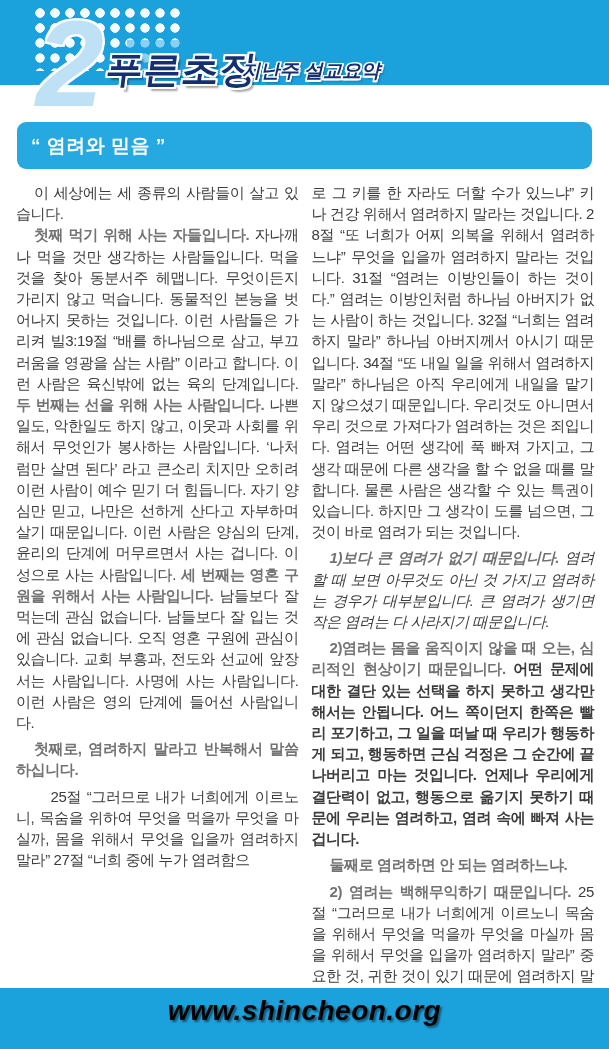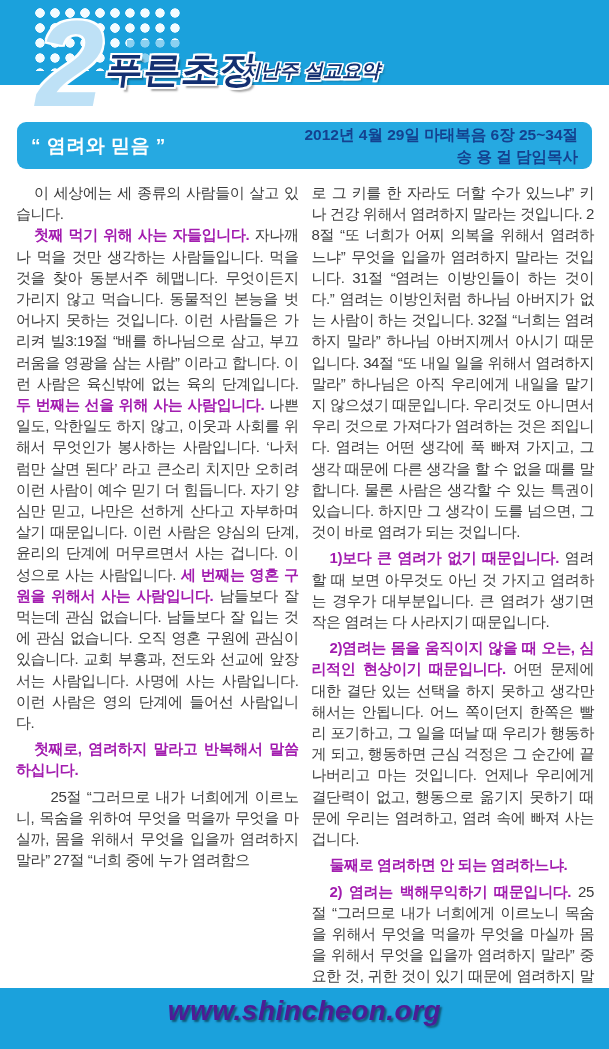--- a/index.html
+++ b/index.html
@@ -46,64 +46,60 @@
   .body-area{
     position:absolute;left:16px;top:182px;width:578px;height:800px;
     display:flex;gap:13px;
   }
   .col{
     width:283px;font-size:15px;line-height:21.2px;text-align:justify;
     color:var(--body-text,#3C3C3C);letter-spacing:-0.4px;word-break:break-all;
   }
   .col p{margin:0;}
   .col p.gap{margin-top:5px;}
-  .col b{color:#a21caf;}
+  .col b{color:#737373;}
   
   .footer-bar{
     position:absolute;left:0;top:988px;width:609px;height:61px;
     background:var(--header-blue,#1BA1DC);display:flex;justify-content:center;align-items:flex-start;
   }
   .website-url{
-    margin-top:7px;font-size:28px;font-weight:bold;font-style:italic;color:#4c1d95;
+    margin-top:7px;font-size:28px;font-weight:bold;font-style:italic;color:#000000;
     text-shadow:2px 2px 2px rgba(0,0,0,0.45);letter-spacing:0.5px;
   }
 </style>
 </head>
 <body>
 
 <div class="page">
 
   <div class="header-band">
     <div class="dots-base"></div>
     <div class="dots-white-a"></div>
     <div class="dots-white-b"></div>
   </div>
   <div class="issue-number">2</div>
   <div class="masthead-title">푸른초장</div>
   <div class="masthead-tagline">지난주 설교요약</div>
 
   <div class="title-bar">
     <div class="sermon-title">“ 염려와 믿음 ”</div>
-    <div class="sermon-meta">
-      <div>2012년 4월 29일 마태복음 6장 25~34절</div>
-      <div>송 용 걸 담임목사</div>
-    </div>
   </div>
 
   <div class="body-area">
     <div class="col">
         <p style="text-indent: 1.2em;"><span>이 세상에는 세 종류의 사람들이 살고 있습니다.</span></p>
         <p style="text-indent: 1.2em;"><b>첫째 먹기 위해 사는 자들입니다. </b><span>자나깨나 먹을 것만 생각하는 사람들입니다. 먹을 것을 찾아 동분서주 헤맵니다. 무엇이든지 가리지 않고 먹습니다. 동물적인 본능을 벗어나지 못하는 것입니다. 이런 사람들은 가리켜 빌3:19절 “배를 하나님으로 삼고, 부끄러움을 영광을 삼는 사람” 이라고 합니다. 이런 사람은 육신밖에 없는 육의 단계입니다. </span><b>두 번째는 선을 위해 사는 사람입니다. </b><span>나쁜일도, 악한일도 하지 않고, 이웃과 사회를 위해서 무엇인가 봉사하는 사람입니다. ‘나처럼만 살면 된다’ 라고 큰소리 치지만 오히려 이런 사람이 예수 믿기 더 힘듭니다. 자기 양심만 믿고, 나만은 선하게 산다고 자부하며 살기 때문입니다. 이런 사람은 양심의 단계, 윤리의 단계에 머무르면서 사는 겁니다. 이성으로 사는 사람입니다. </span><b>세 번째는 영혼 구원을 위해서 사는 사람입니다. </b><span>남들보다 잘 먹는데 관심 없습니다. 남들보다 잘 입는 것에 관심 없습니다. 오직 영혼 구원에 관심이 있습니다. 교회 부흥과, 전도와 선교에 앞장서는 사람입니다. 사명에 사는 사람입니다. 이런 사람은 영의 단계에 들어선 사람입니다.</span></p>
         <p class="gap" style="text-indent: 1.2em;"><b>첫째로, 염려하지 말라고 반복해서 말씀하십니다.</b></p>
         <p class="gap" style="text-indent: 2.3em;"><span>25절 “그러므로 내가 너희에게 이르노니, 목숨을 위하여 무엇을 먹을까 무엇을 마실까, 몸을 위해서 무엇을 입을까 염려하지 말라” 27절 “너희 중에 누가 염려함으</span></p>
       </div>
     <div class="col">
         <p style="text-indent: 0em;"><span>로 그 키를 한 자라도 더할 수가 있느냐” 키나 건강 위해서 염려하지 말라는 것입니다. 28절 “또 너희가 어찌 의복을 위해서 염려하느냐” 무엇을 입을까 염려하지 말라는 것입니다. 31절 “염려는 이방인들이 하는 것이다.” 염려는 이방인처럼 하나님 아버지가 없는 사람이 하는 것입니다.  32절 “너희는 염려하지 말라” 하나님 아버지께서 아시기 때문입니다. 34절 “또 내일 일을 위해서 염려하지 말라” 하나님은 아직 우리에게 내일을 맡기지 않으셨기 때문입니다. 우리것도 아니면서 우리 것으로 가져다가 염려하는 것은 죄입니다. 염려는 어떤 생각에 푹 빠져 가지고, 그 생각 때문에 다른 생각을 할 수 없을 때를 말합니다. 물론 사람은 생각할 수 있는 특권이 있습니다. 하지만 그 생각이 도를 넘으면, 그것이 바로 염려가 되는 것입니다.</span></p>
-        <p class="gap" style="text-indent: 1.2em;"><b>1)보다 큰 염려가 없기 때문입니다. </b><span>염려할 때 보면 아무것도 아닌 것 가지고 염려하는 경우가 대부분입니다. 큰 염려가 생기면 작은 염려는 다 사라지기 때문입니다.</span></p>
-        <p class="gap" style="text-indent: 1.2em;"><b>2)염려는 몸을 움직이지 않을 때 오는, 심리적인 현상이기 때문입니다. </b><span>어떤 문제에 대한 결단 있는 선택을 하지 못하고 생각만 해서는 안됩니다. 어느 쪽이던지 한쪽은 빨리 포기하고, 그 일을 떠날 때 우리가 행동하게 되고, 행동하면 근심 걱정은 그 순간에 끝나버리고 마는 것입니다. 언제나 우리에게 결단력이 없고, 행동으로 옮기지 못하기 때문에 우리는 염려하고, 염려 속에 빠져 사는 겁니다.</span></p>
+        <p class="gap" style="text-indent: 1.2em; font-style: italic;"><b>1)보다 큰 염려가 없기 때문입니다. </b><span>염려할 때 보면 아무것도 아닌 것 가지고 염려하는 경우가 대부분입니다. 큰 염려가 생기면 작은 염려는 다 사라지기 때문입니다.</span></p>
+        <p class="gap" style="text-indent: 1.2em; font-weight: bold;"><b>2)염려는 몸을 움직이지 않을 때 오는, 심리적인 현상이기 때문입니다. </b><span>어떤 문제에 대한 결단 있는 선택을 하지 못하고 생각만 해서는 안됩니다. 어느 쪽이던지 한쪽은 빨리 포기하고, 그 일을 떠날 때 우리가 행동하게 되고, 행동하면 근심 걱정은 그 순간에 끝나버리고 마는 것입니다. 언제나 우리에게 결단력이 없고, 행동으로 옮기지 못하기 때문에 우리는 염려하고, 염려 속에 빠져 사는 겁니다.</span></p>
         <p class="gap" style="text-indent: 1.2em;"><b>둘째로 염려하면 안 되는 염려하느냐.</b></p>
         <p class="gap" style="text-indent: 1.2em;"><b>2) 염려는 백해무익하기 때문입니다. </b><span>25절 “그러므로 내가 너희에게 이르노니 목숨을 위해서 무엇을 먹을까 무엇을 마실까 몸을 위해서 무엇을 입을까 염려하지 말라” 중요한 것, 귀한 것이 있기 때문에 염려하지 말라는 것입니다. 우선 순위를 바로</span></p>
       </div>
   </div>
 
   <div class="footer-bar">
     <div class="website-url">www.shincheon.org</div>
   </div>
 
 </div>

